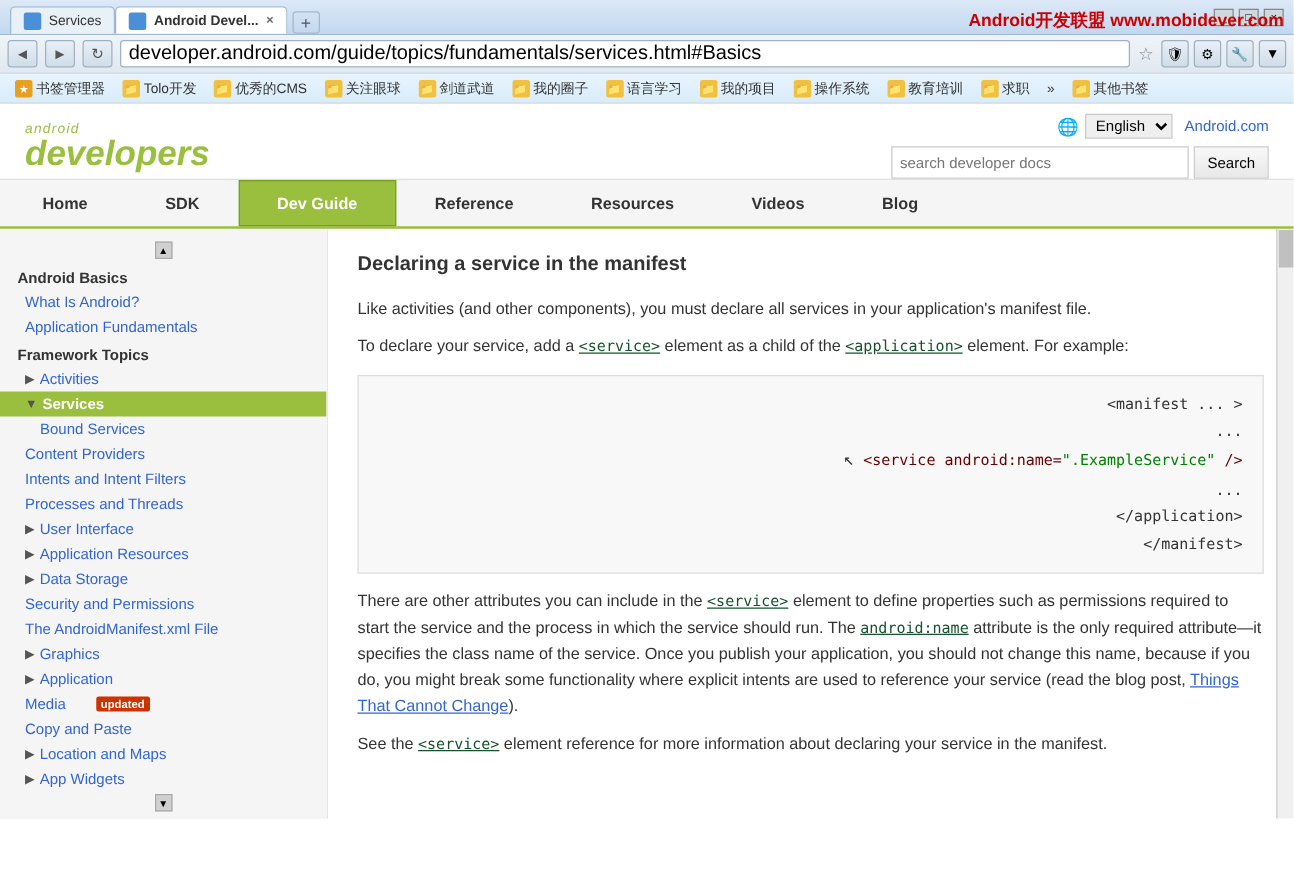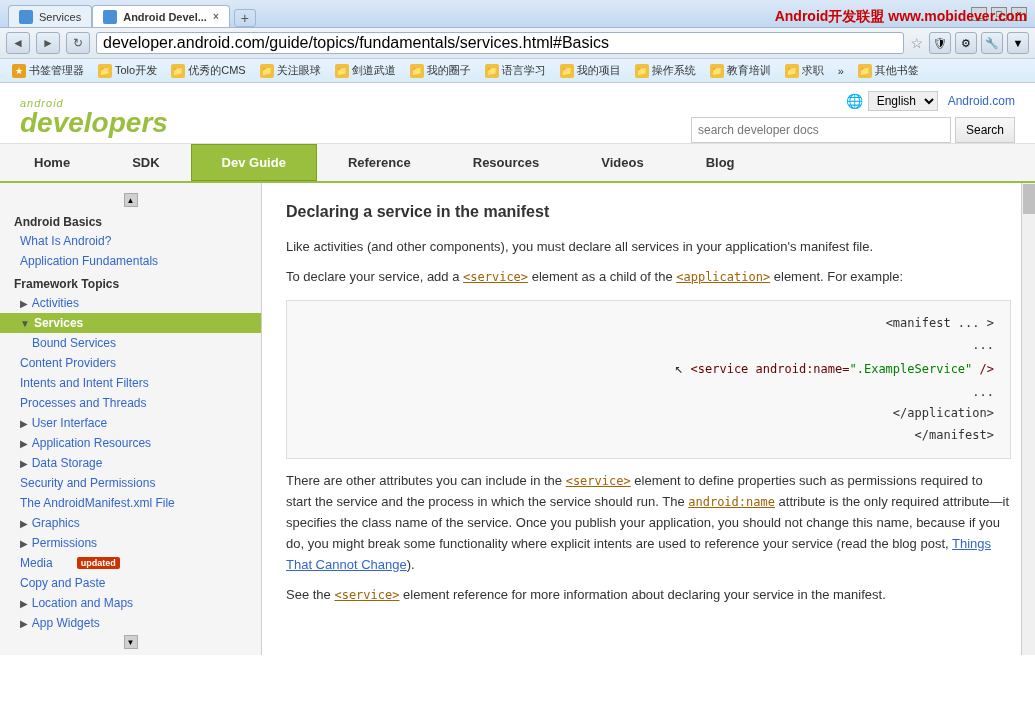--- a/index.html
+++ b/index.html
@@ -215,21 +215,21 @@
       color: #3366cc;
       font-size: 12px;
       text-decoration: none;
     }
     .search-area {
       display: flex;
       align-items: center;
       gap: 4px;
     }
     .search-input {
-      width: 260px;
+      width: 238px;
       height: 26px;
       border: 1px solid #ccc;
       padding: 0 6px;
       font-size: 12px;
       color: #999;
     }
     .search-btn {
       height: 26px;
       padding: 0 10px;
       background: linear-gradient(to bottom, #f8f8f8, #e8e8e8);
@@ -334,21 +334,21 @@
       font-weight: bold;
       color: #333;
       margin-bottom: 12px;
     }
     .content-para {
       margin-bottom: 10px;
       font-size: 13px;
       line-height: 1.6;
     }
     .code-link {
-      color: #a16207;
+      color: #14532d;
       font-family: monospace;
       font-size: 12px;
       text-decoration: underline;
     }
     .code-block {
       background: #f8f8f8;
       border: 1px solid #ddd;
       padding: 12px 16px;
       margin: 12px 0;
       font-family: monospace;
@@ -567,21 +567,21 @@
     </div>
     <div class="sidebar-item">Security and Permissions</div>
     <div class="sidebar-item">The AndroidManifest.xml File</div>
 
     <div class="sidebar-item">
       <span class="expand-arrow">▶</span>
       <span>Graphics</span>
     </div>
     <div class="sidebar-item">
       <span class="expand-arrow">▶</span>
-      <span>Permissions</span>
+      <span>Application</span>
     </div>
     <div class="sidebar-item">
       <span>Media</span>
       <span class="updated-badge">updated</span>
     </div>
     <div class="sidebar-item">Copy and Paste</div>
     <div class="sidebar-item">
       <span class="expand-arrow">▶</span>
       <span>Location and Maps</span>
     </div>

